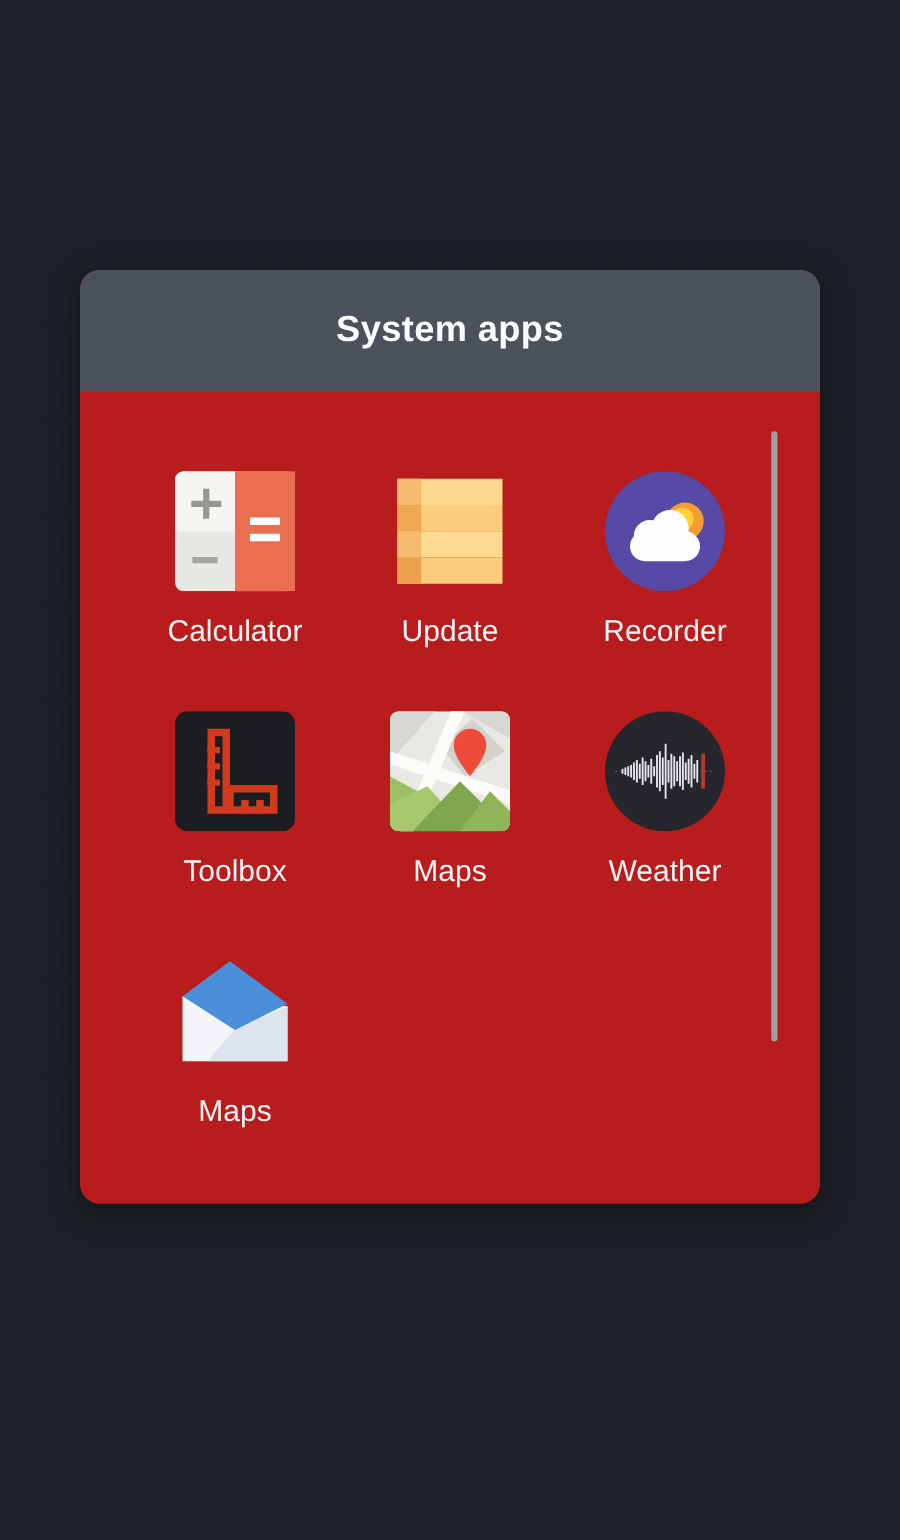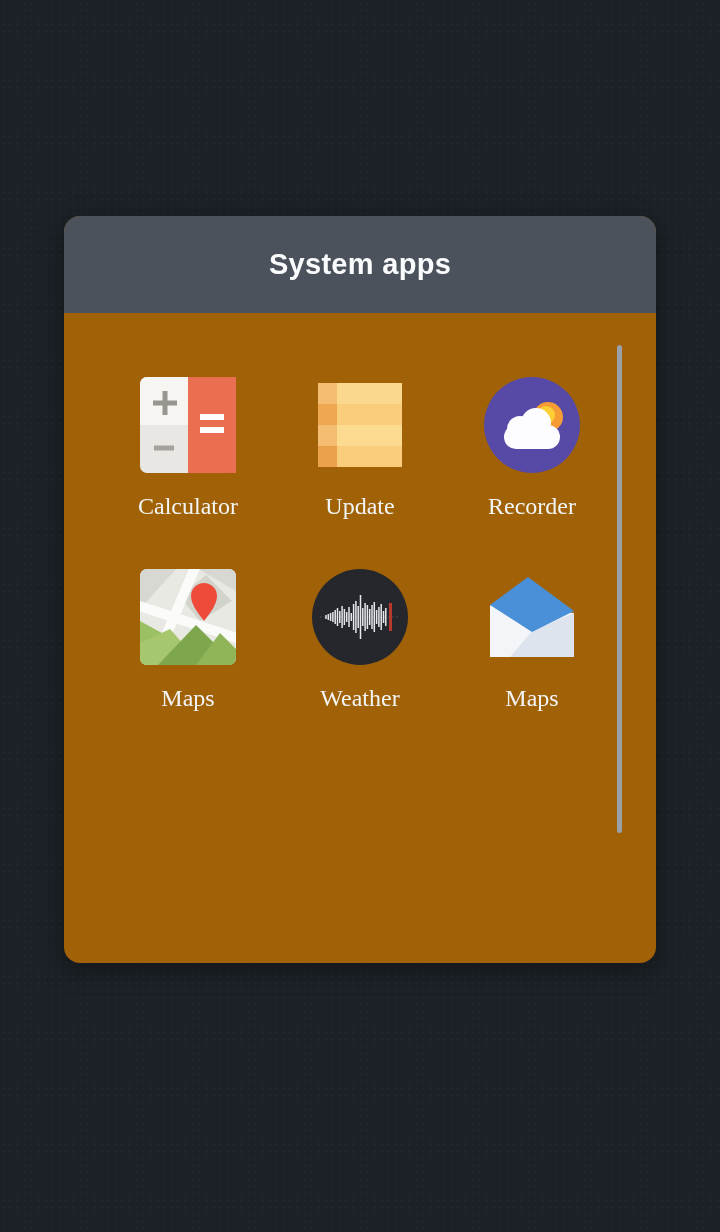--- a/index.html
+++ b/index.html
@@ -6,21 +6,21 @@
   body{
     width:720px;height:1232px;position:relative;overflow:hidden;
     background-color:#1c2127;
     background-image:radial-gradient(rgba(150,105,115,0.055) 1px, transparent 1.1px);
     background-size:7px 7px;
     font-family:"Liberation Sans", sans-serif;
     -webkit-font-smoothing:antialiased;
   }
   .folder-dialog{
     position:absolute;left:64px;top:216px;width:592px;height:747px;
-    border-radius:16px;background:#a16207;overflow:hidden;
+    border-radius:16px;background:#b91c1c;overflow:hidden;
     box-shadow:0 6px 24px rgba(0,0,0,0.35);
   }
   .folder-header{
     height:97px;background:#4b525b;
     display:flex;align-items:center;justify-content:center;
   }
   .folder-title{
     color:#fafbfc;font-size:29px;font-weight:bold;letter-spacing:0.3px;
   }
   .app-grid{
@@ -30,21 +30,20 @@
   }
   .app-cell{
     display:flex;flex-direction:column;align-items:center;
     cursor:pointer;
   }
   .app-icon{width:96px;height:96px;position:relative;}
   .app-icon svg{width:96px;height:96px;display:block;}
   .app-label{
     margin-top:19px;color:#f2f5f6;font-size:24px;line-height:28px;
     text-align:center;
-    font-family:Liberation Serif, serif;
   }
   .scrollbar-thumb{
     position:absolute;right:34px;top:129px;width:5px;height:488px;
     border-radius:3px;background:#99a0a7;
   }
 </style>
 </head>
 <body>
 
 <div class="folder-dialog">
@@ -94,20 +93,32 @@
           <circle cx="64" cy="40" r="15" fill="#f59c35"></circle>
           <circle cx="62" cy="38" r="9" fill="#fdcf35"></circle>
           <circle cx="36" cy="52" r="13" fill="#fdfdff"></circle>
           <circle cx="52" cy="46" r="15" fill="#fdfdff"></circle>
           <path d="M20 60 a12 12 0 0 1 12-12 h32 a11 11 0 0 1 0 24 H32 a12 12 0 0 1 -12-12 Z" fill="#fdfdff"></path>
         </svg>
       </div>
       <div class="app-label">Recorder</div>
     </div>
 
+    <div class="app-cell">
+      <div class="app-icon">
+        <svg viewBox="0 0 96 96">
+          <rect x="0" y="0" width="96" height="96" rx="10" fill="#1c1d21"></rect>
+          <rect x="29" y="17" width="12" height="62" fill="none" stroke="#d23a1d" stroke-width="6"></rect>
+          <path d="M26 31 h10 M26 44 h10 M26 57 h10" stroke="#d23a1d" stroke-width="5"></path>
+          <rect x="44" y="62" width="35" height="17" fill="none" stroke="#d23a1d" stroke-width="6"></rect>
+          <path d="M56 82 v-11 M68 82 v-11" stroke="#d23a1d" stroke-width="6"></path>
+        </svg>
+      </div>
+      <div class="app-label">Toolbox</div>
+    </div>
 
     <div class="app-cell">
       <div class="app-icon">
         <svg viewBox="0 0 96 96">
           <defs>
               <clipPath id="mapclip">
                 <rect x="0" y="0" width="96" height="96" rx="7"></rect>
               </clipPath>
             </defs>
           <g clip-path="url(#mapclip)">

